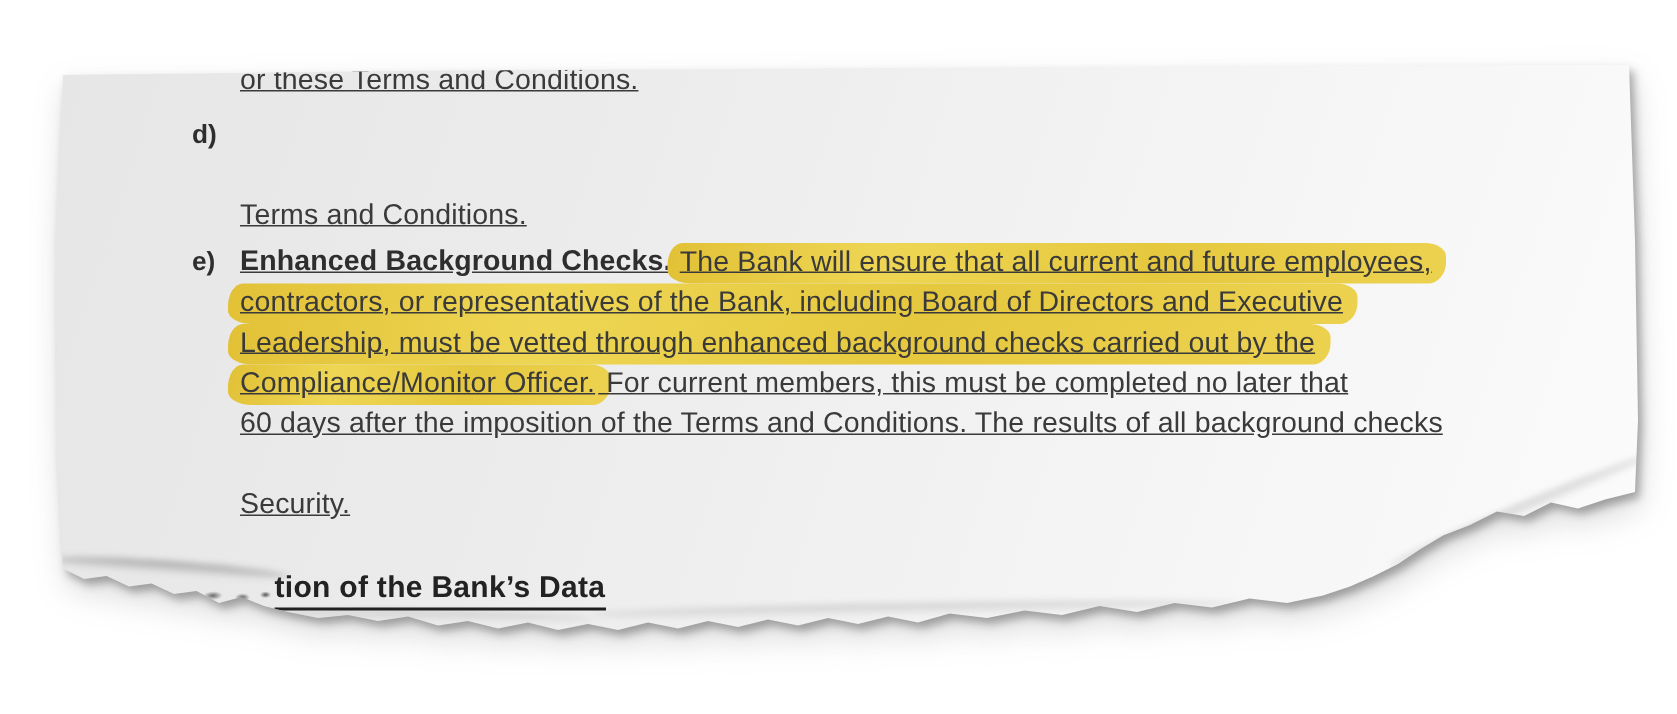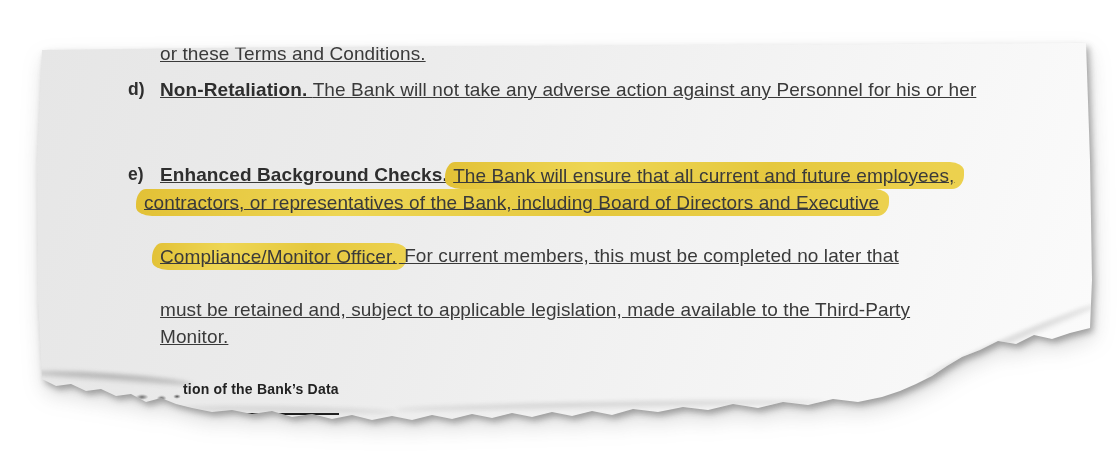--- a/index.html
+++ b/index.html
@@ -42,22 +42,22 @@
   }
   .b{font-weight:700;color:#2e2e2e;}
   mark{
     background: linear-gradient(100deg,#e2c136,#eed654 28%,#e5c83e 62%,#ecd14e 95%);
     color:inherit;
     padding:2.5px 10px 3.5px 8px;margin:17px -8px;
     border-radius:10px 14px 12px 16px / 15px 9px 14px 9px;
   }
   .heading{
     position:absolute;top:381px;left:183px;
-    font-size:14px;font-weight:700;color:#222;
-    border-bottom:2.5px solid #1e1e1e;padding-bottom:16px;
+    font-size:20px;font-weight:700;color:#222;
+    border-bottom:2.5px solid #1e1e1e;padding-bottom:1px;
     letter-spacing:.2px;white-space:nowrap;
   }
   .smudge{
     position:absolute;left:114px;top:391px;width:70px;height:13px;
     background:
       radial-gradient(6px 4px at 12% 55%, rgba(40,40,40,.75), rgba(40,40,40,0) 70%),
       radial-gradient(9px 4px at 40% 45%, rgba(50,50,50,.7), rgba(50,50,50,0) 72%),
       radial-gradient(7px 4px at 68% 60%, rgba(45,45,45,.75), rgba(45,45,45,0) 70%),
       radial-gradient(5px 3px at 90% 50%, rgba(45,45,45,.8), rgba(45,45,45,0) 75%);
     transform:rotate(-2deg);filter:blur(.5px);
@@ -80,22 +80,23 @@
     <div class="doc" id="doc">
 
       <div class="heading">tion of the Bank’s Data</div>
       <div class="smudge"></div>
       <div class="streak s1"></div>
       <div class="streak s2"></div>
       <div class="streak s3"></div>
       <div class="streak s4"></div>
     <div class="line" style="top: 40px; left: 160px;"><span>or these Terms and Conditions.</span></div>
         <div class="marker b" style="top: 76px; left: 128px;">d)</div>
-        <div class="line" style="top: 76px; left: 160px;"><span class="b">Non-Retaliation. </span><span>The Bank will not take any adverse action against any Personnel for his or her</span></div>
+        <div class="line" style="top: 130px; left: 160px;"><span>Terms and Conditions.</span></div>
         <div class="marker b" style="top: 161px; left: 128px;">e)</div>
         <div class="line" style="top: 161px; left: 160px;"><span class="b">Enhanced Background Checks. </span><mark>The Bank will ensure that all current and future employees,</mark></div>
-        <div class="line" style="top: 188px; left: 144px;"><mark>contractors, or representatives of the Bank, including Board of Directors and Executive</mark></div>
+        <div class="line" style="top: 188px; left: 160px;"><mark>contractors, or representatives of the Bank, including Board of Directors and Executive</mark></div>
+        <div class="line" style="top: 215px; left: 160px;"><mark>Leadership, must be vetted through enhanced background checks carried out by the</mark></div>
         <div class="line" style="top: 242px; left: 160px;"><mark>Compliance/Monitor Officer.</mark><span> For current members, this must be completed no later that</span></div>
-        <div class="line" style="top: 296px; left: 160px;"><span>must be retained and, subject to applicable legislation, made available to the Third-Party</span></div>
-        <div class="line" style="top: 323px; left: 160px;"><span>Monitor.</span></div>
+        <div class="line" style="top: 269px; left: 160px;"><span>60 days after the imposition of the Terms and Conditions. The results of all background checks</span></div>
+        <div class="line" style="top: 323px; left: 160px;"><span>Security.</span></div>
       </div>
   </div>
 </div>
 
 </body></html>

